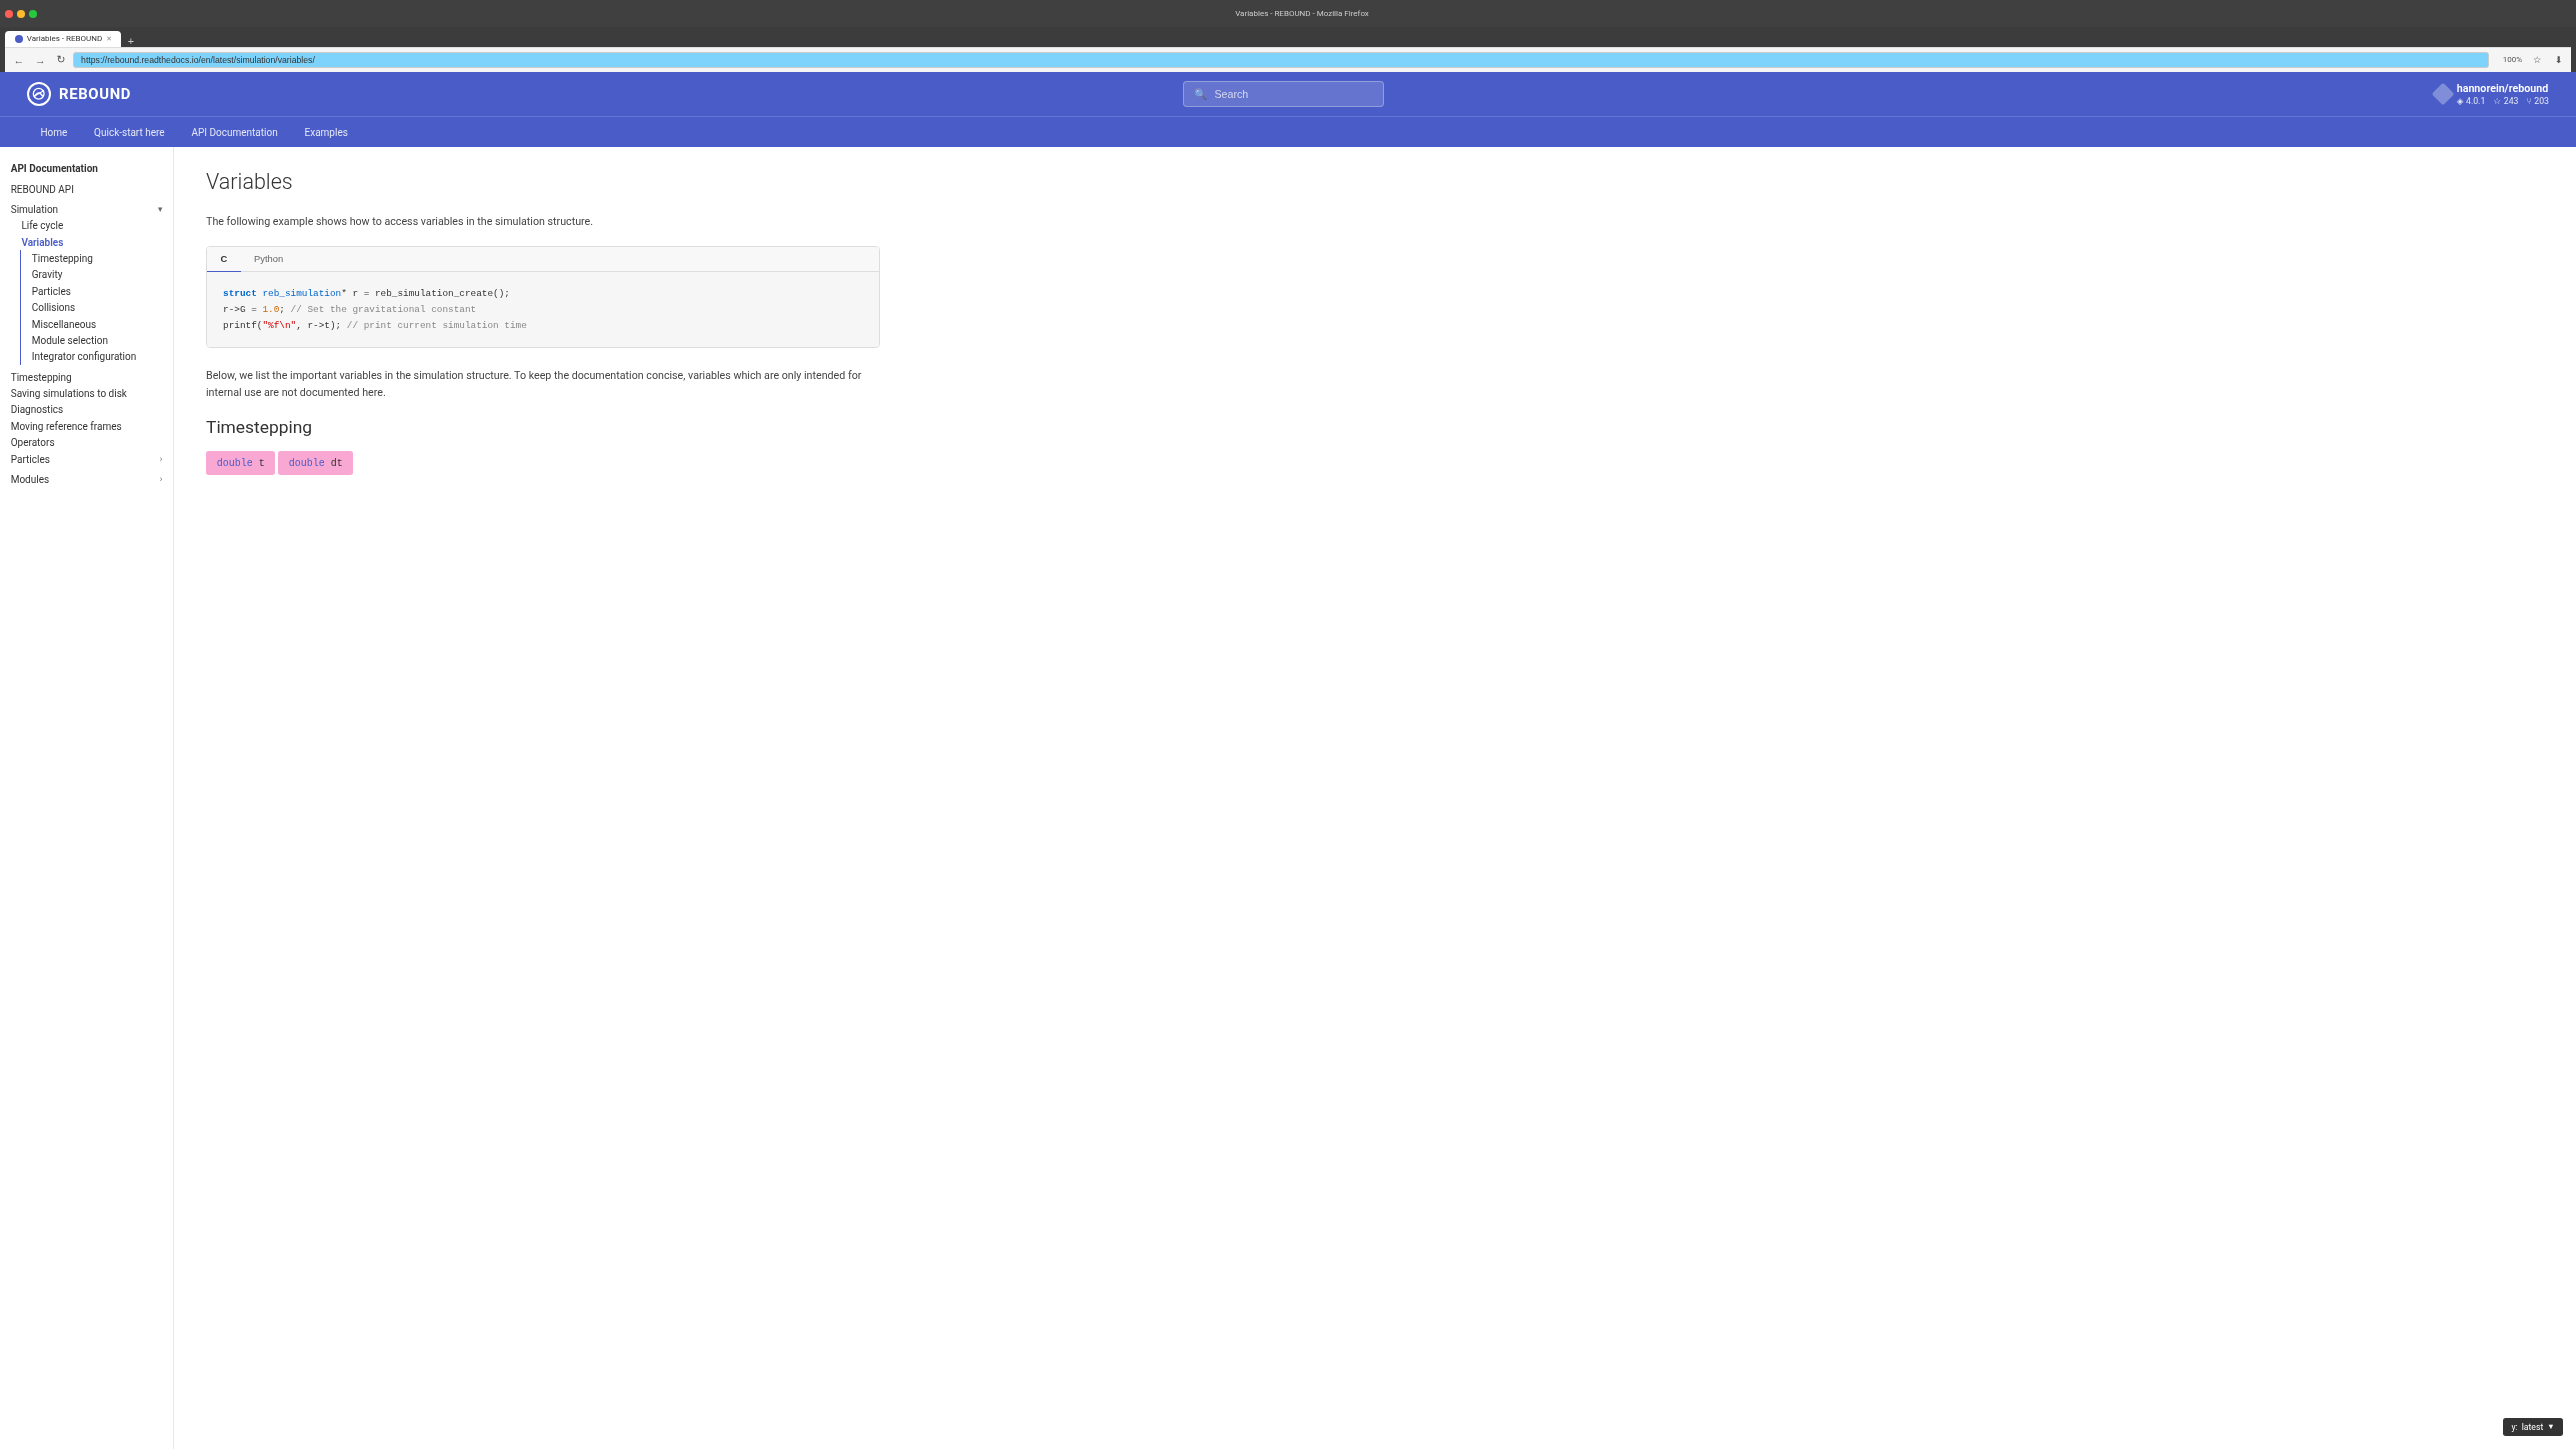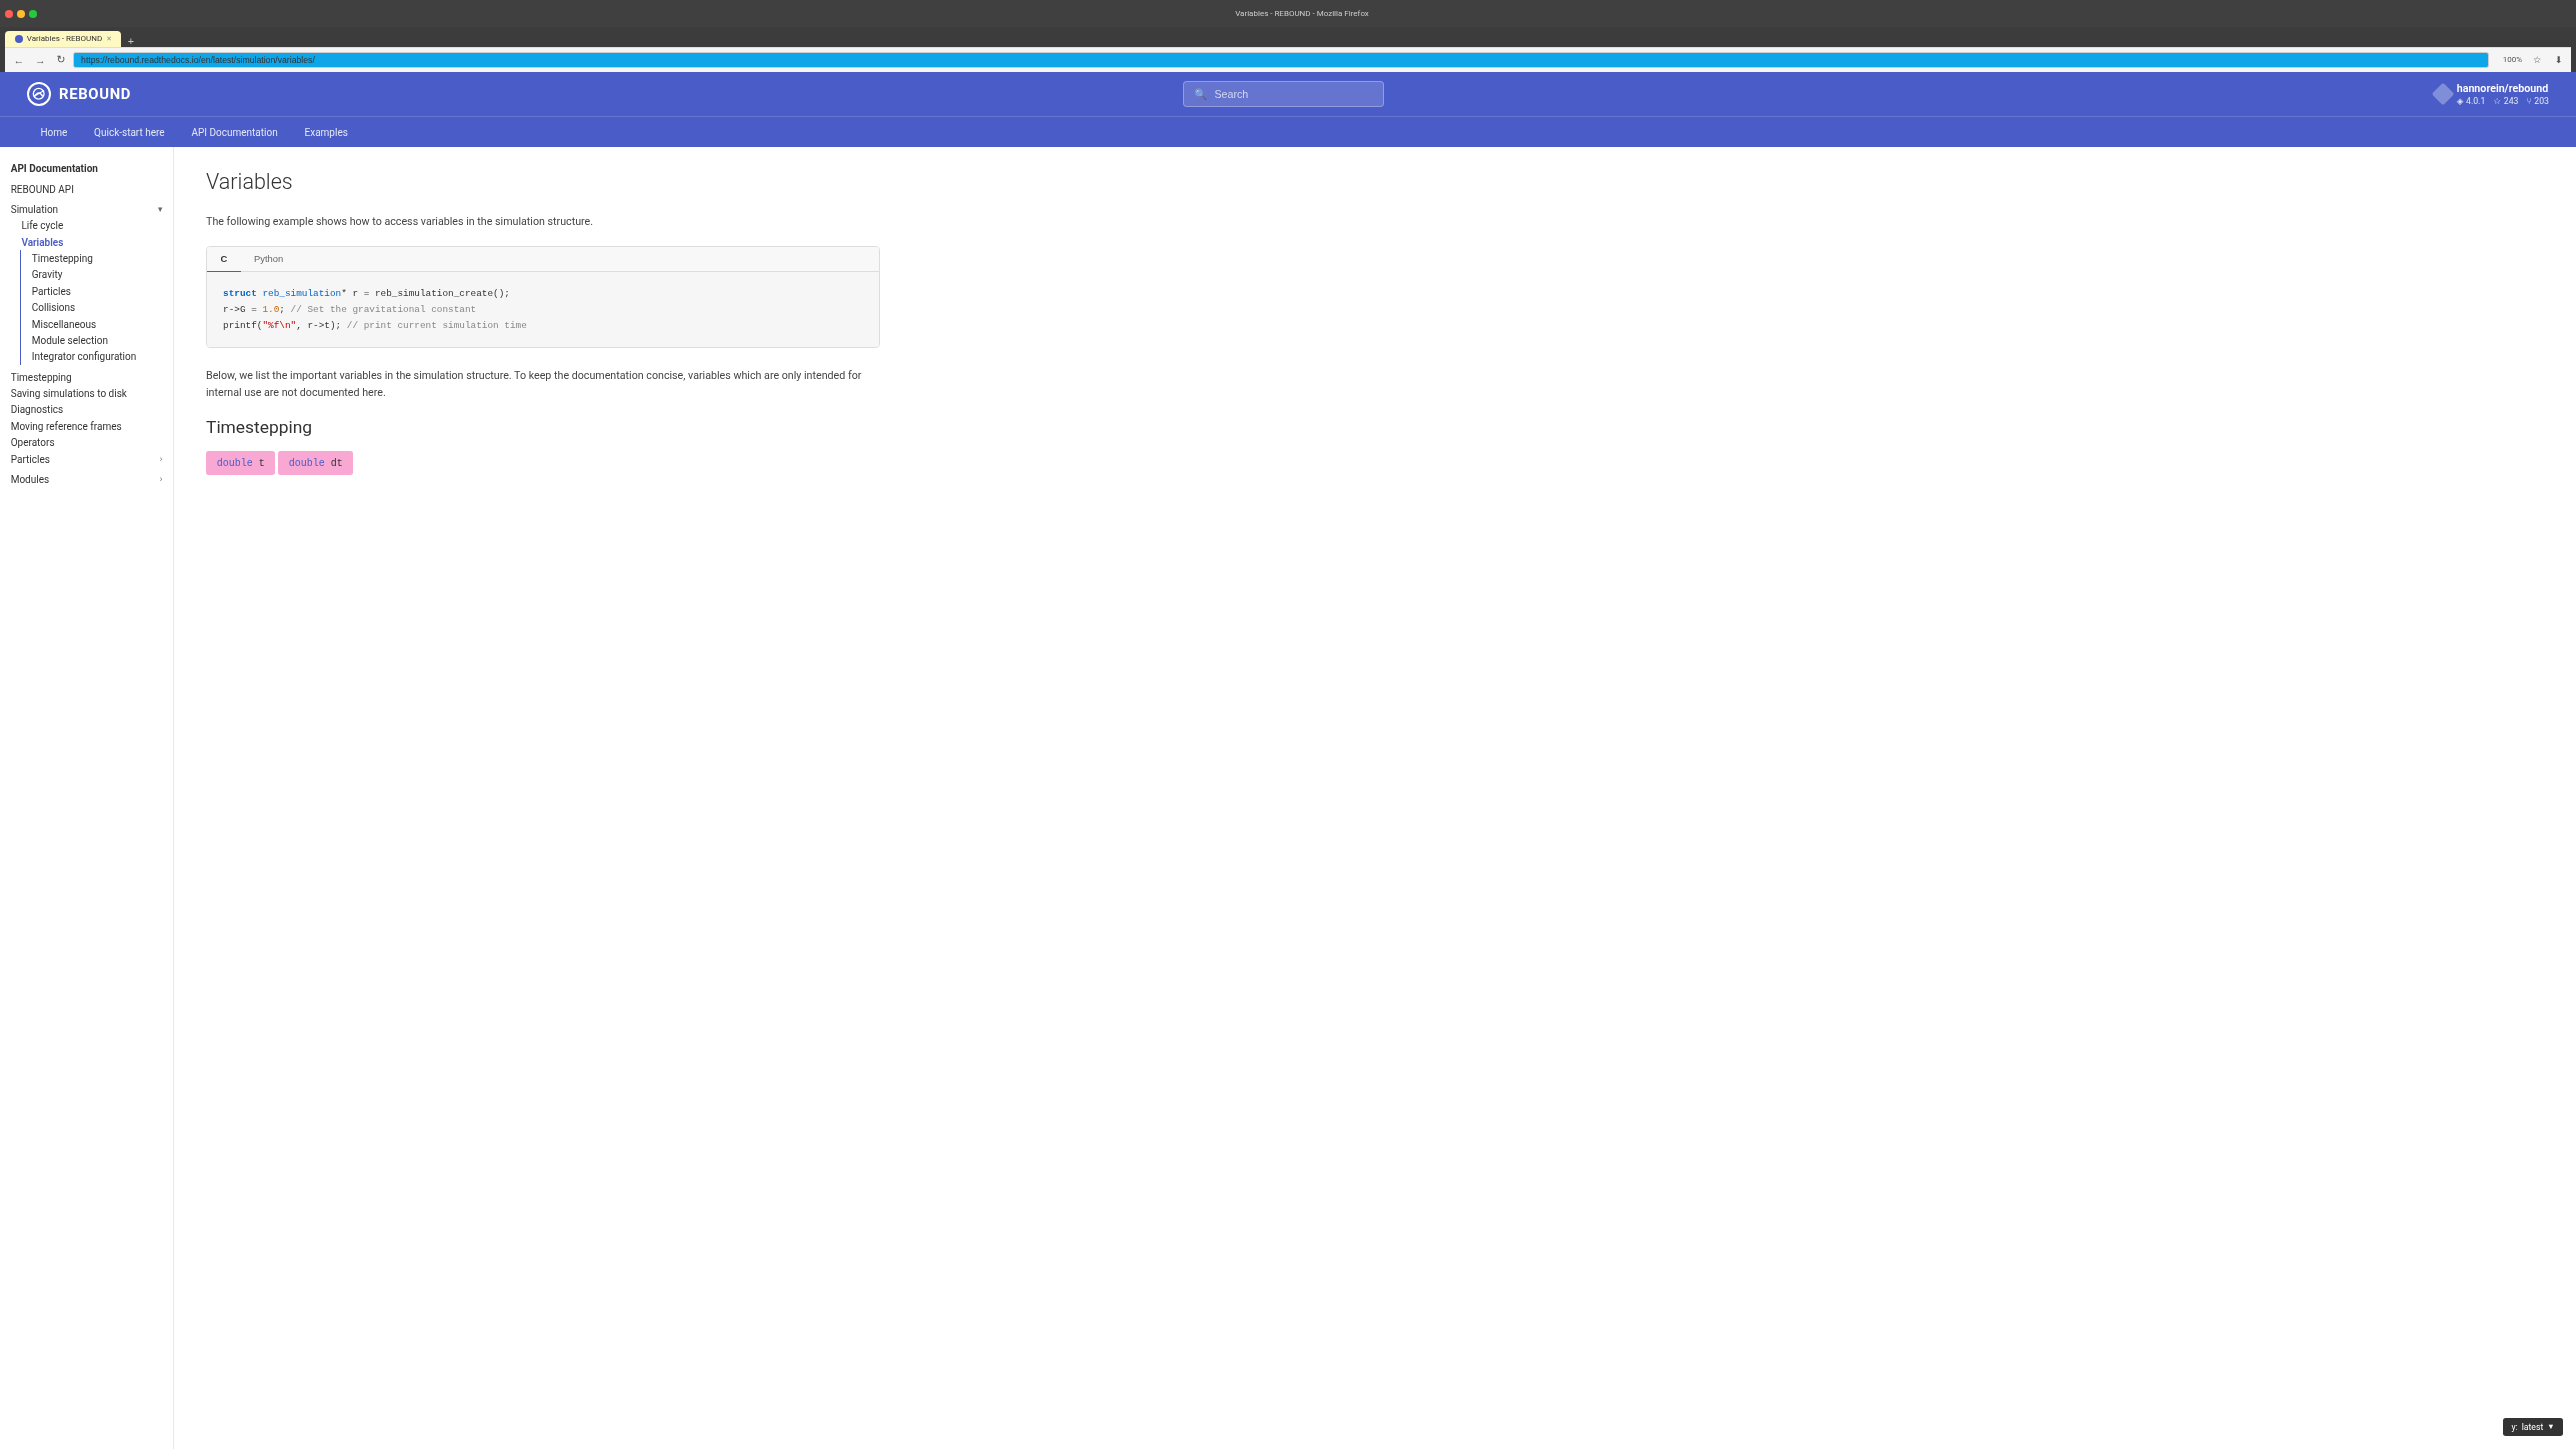--- a/index.html
+++ b/index.html
@@ -22,37 +22,37 @@
       background: #f0f0f0;
       border-radius: 4px 4px 0 0;
       padding: 3.4px 9.4px;
       font-size: 8px;
       color: #333;
       display: flex;
       align-items: center;
       gap: 4px;
       min-width: 107px;
     }
-    .browser-tab.active { background: #fef9c3; }
+    .browser-tab.active { background: #ffffff; }
     .browser-tab .tab-close { color: #888; font-size: 6.7px; cursor: pointer; }
     .browser-tab .tab-icon { width: 8px; height: 8px; background: #4a5cc7; border-radius: 50%; }
     .browser-tab-new { background: none; border: none; color: #ccc; font-size: 10.7px; padding: 0 5.4px; cursor: pointer; }
     .browser-toolbar {
       background: #f5f5f5;
       display: flex;
       align-items: center;
       gap: 5.4px;
       padding: 4px 5.4px;
       border-top: 0.7px solid #ddd;
     }
     .nav-btn { background: none; border: none; color: #555; font-size: 10.7px; cursor: pointer; padding: 1.3px 2.7px; }
     .nav-btn:disabled { color: #bbb; cursor: default; }
     .address-bar {
       flex: 1;
-      background: #0ea5e9;
+      background: #7dd3fc;
       border: 0.7px solid #ccc;
       border-radius: 2.7px;
       padding: 2px 6.7px;
       font-size: 8.7px;
       color: #333;
     }
     .toolbar-actions { display: flex; gap: 8px; align-items: center; margin-left: 8px; }
     .toolbar-btn { background: none; border: none; color: #555; font-size: 9.4px; cursor: pointer; padding: 1.3px 2.7px; }
     .zoom-indicator { font-size: 8px; color: #555; }
 

